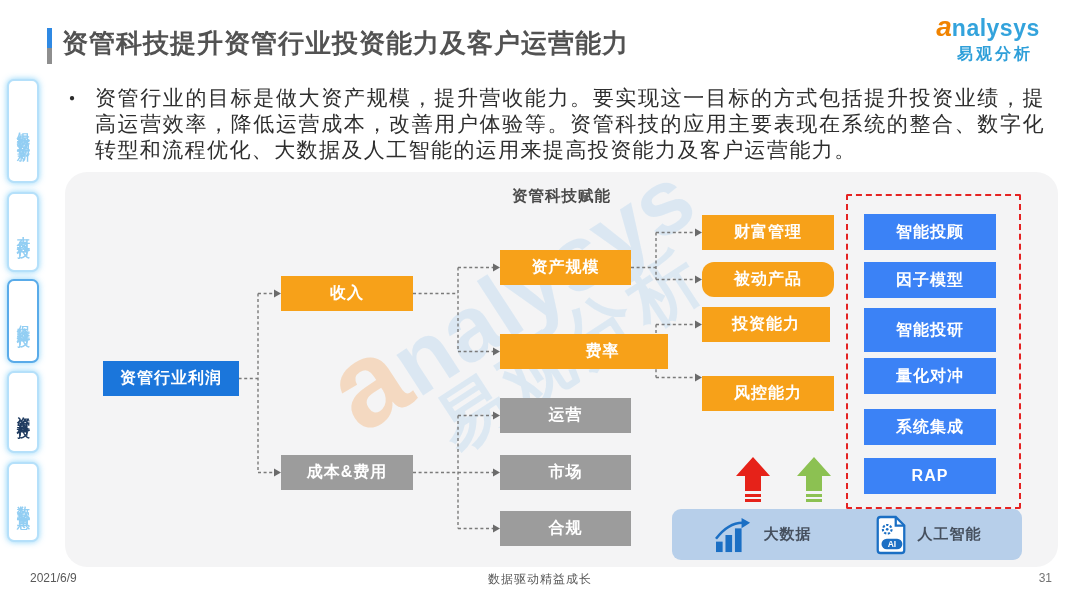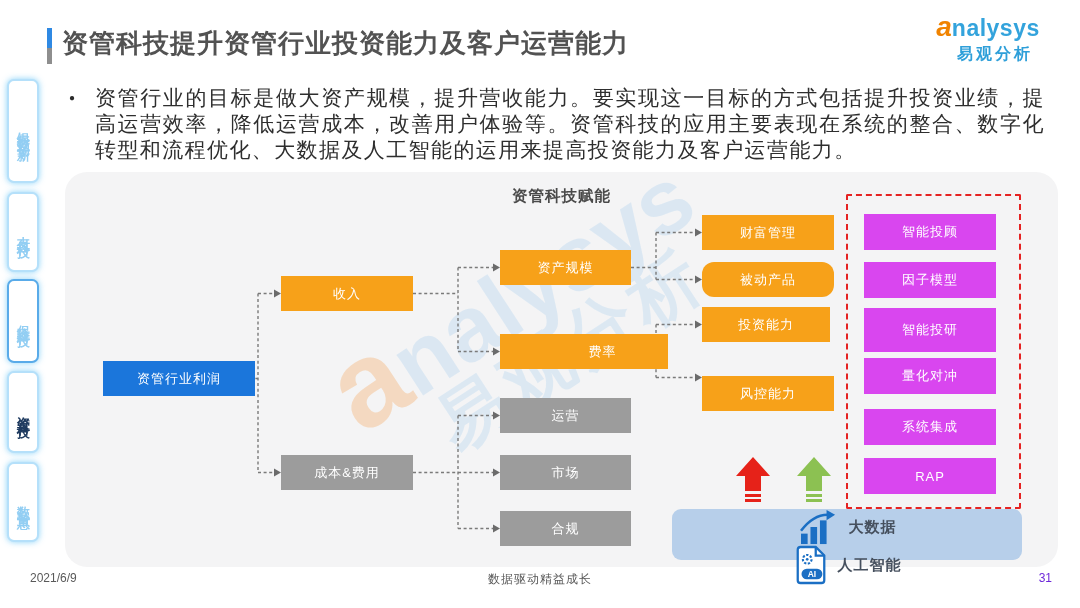--- a/index.html
+++ b/index.html
@@ -37,41 +37,41 @@
   .panel-title{position:absolute;left:0;top:14px;width:100%;text-align:center;font-size:15.5px;
                font-weight:700;color:#4A4A4A;letter-spacing:1px;}
 
   .watermark{position:absolute;left:250px;top:30px;width:500px;transform:rotate(-33deg);opacity:.5;
              pointer-events:none;line-height:.95;}
   .wm1{font-size:92px;font-weight:700;color:#C4DCF0;}
   .wm1::first-letter{color:#F5C08F;font-size:120px;}
   .wm2{font-size:70px;font-weight:700;color:#C6DEF1;letter-spacing:6px;margin:-6px 0 0 70px;}
 
   .node{position:absolute;display:flex;align-items:center;justify-content:center;color:#fff;
-        font-size:13px;font-weight:400;letter-spacing:1px;}
+        font-size:16px;font-weight:700;letter-spacing:1px;}
   .node.blue{background:#1B76DB;}
   .node.orange{background:#F7A119;}
   .node.gray{background:#9C9C9C;}
-  .node.red{background:#d946ef;}
+  .node.red{background:#3b82f6;}
 
   .red-frame{position:absolute;left:781px;top:22px;width:171px;height:311px;border:2px dashed #E52222;border-radius:2px;}
 
   .up-arrow{position:absolute;width:34px;height:46px;}
 
   .foundation{position:absolute;left:607px;top:337px;width:350px;height:51px;background:#B7CFEA;
-              border-radius:9px;display:flex;align-items:center;justify-content:space-around;padding:0 10px;box-sizing:border-box;flex-direction:column;}
+              border-radius:9px;display:flex;align-items:center;justify-content:space-around;padding:0 10px;box-sizing:border-box;}
   .f-item{display:flex;align-items:center;gap:9px;}
   .f-label{font-size:15px;font-weight:600;color:#46505E;letter-spacing:1px;}
 
   .connectors{position:absolute;left:0;top:0;}
 
   
   .footer-date{position:absolute;left:30px;top:571px;font-size:12px;color:#595959;}
   .footer-slogan{position:absolute;left:0;top:571px;width:100%;text-align:center;font-size:12px;color:#595959;letter-spacing:1px;}
-  .footer-page{position:absolute;right:28px;top:571px;font-size:12px;color:#6d28d9;}
+  .footer-page{position:absolute;right:28px;top:571px;font-size:12px;color:#737373;}
 </style>
 </head>
 <body>
 
 <div id="page">
 
   <div class="accent-bar"></div>
   <div class="page-title">资管科技提升资管行业投资能力及客户运营能力</div>
   <div class="logo">
     <div class="logo-brand"><span class="logo-a">a</span><span class="logo-rest">nalysys</span></div>
@@ -111,21 +111,21 @@
         <polygon points="428,239.5 435,243.5 428,247.5"></polygon>
         <polygon points="428,296.5 435,300.5 428,304.5"></polygon>
         <polygon points="428,352.5 435,356.5 428,360.5"></polygon>
         <polygon points="630,56.5 637,60.5 630,64.5"></polygon>
         <polygon points="630,103.5 637,107.5 630,111.5"></polygon>
         <polygon points="630,148.5 637,152.5 630,156.5"></polygon>
         <polygon points="630,201.5 637,205.5 630,209.5"></polygon>
       </g>
     </svg>
 
-    <div class="node blue" style="left:38px;top:189px;width:152px;height:35px;">资管行业利润</div>
+    <div class="node blue" style="left:38px;top:189px;width:136px;height:35px;">资管行业利润</div>
     <div class="node orange" style="left:216px;top:104px;width:132px;height:35px;">收入</div>
     <div class="node gray" style="left:216px;top:283px;width:132px;height:35px;">成本&amp;费用</div>
     <div class="node orange" style="left:435px;top:78px;width:131px;height:35px;">资产规模</div>
     <div class="node orange" style="left:435px;top:162px;width:131px;height:35px;padding-left:37px;">费率</div>
     <div class="node gray" style="left:435px;top:226px;width:131px;height:35px;">运营</div>
     <div class="node gray" style="left:435px;top:283px;width:131px;height:35px;">市场</div>
     <div class="node gray" style="left:435px;top:339px;width:131px;height:35px;">合规</div>
     <div class="node orange" style="left:637px;top:43px;width:132px;height:35px;">财富管理</div>
     <div class="node orange" style="left:637px;top:90px;width:132px;height:35px;border-radius:12px;">被动产品</div>
     <div class="node orange" style="left:637px;top:135px;width:128px;height:35px;">投资能力</div>

